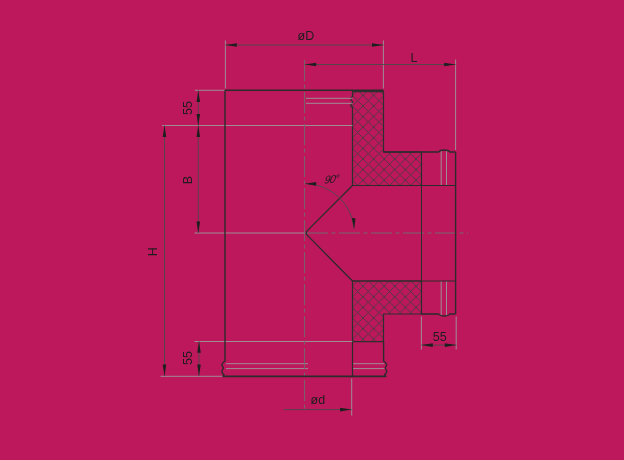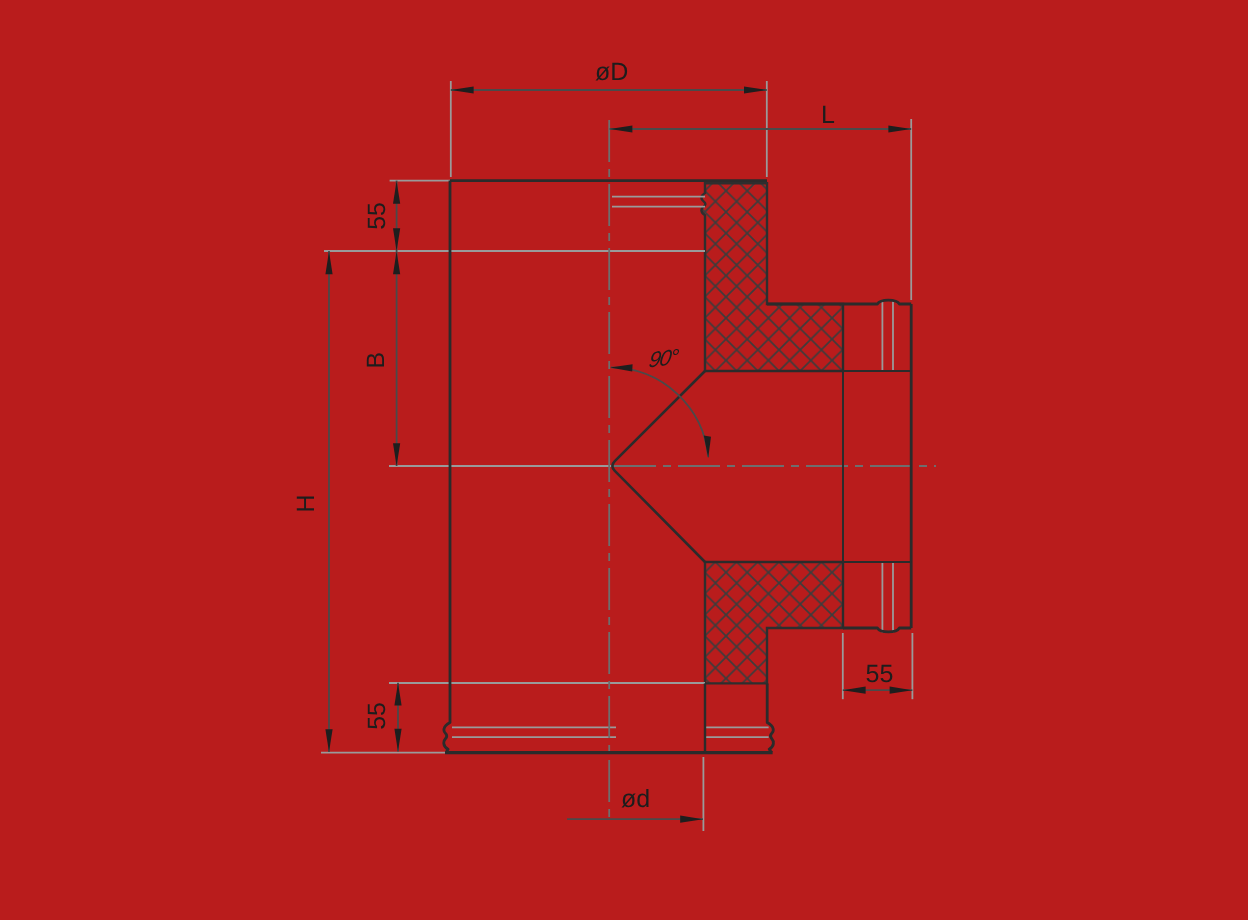--- a/index.html
+++ b/index.html
@@ -1,16 +1,16 @@
 <!DOCTYPE html>
 <html><head>
 <meta charset="utf-8">
 <style>
   html,body{margin:0;padding:0;background:#ffffff;-webkit-font-smoothing:antialiased;}
-  .wrap{width:624px;height:460px;position:relative;background:#b91c1c;overflow:hidden;}
+  .wrap{width:624px;height:460px;position:relative;background:#be185d;overflow:hidden;}
   svg{position:absolute;left:0;top:0;}
   text{font-family:"Liberation Sans",sans-serif;fill:#1d1d1d;-webkit-font-smoothing:antialiased;}
 </style>
 </head>
 <body>
 <div class="wrap">
 <svg width="624" height="460" viewBox="0 0 624 460">
   <defs>
     <pattern id="hx" patternUnits="userSpaceOnUse" width="10.6" height="10.6" patternTransform="translate(2.6 0)">
       <path d="M-1,-1 L11.6,11.6 M11.6,-1 L-1,11.6" stroke="#3c3c3c" stroke-width="0.85" fill="none"></path>

